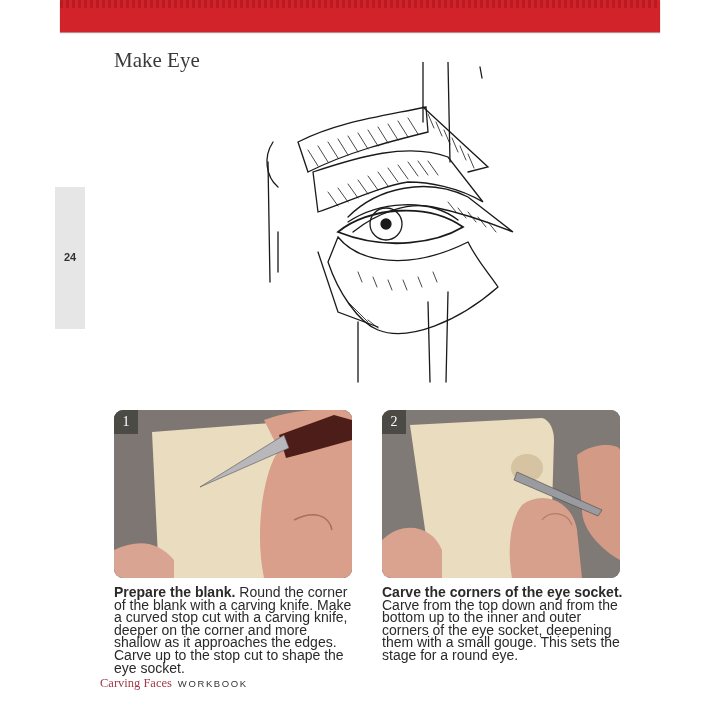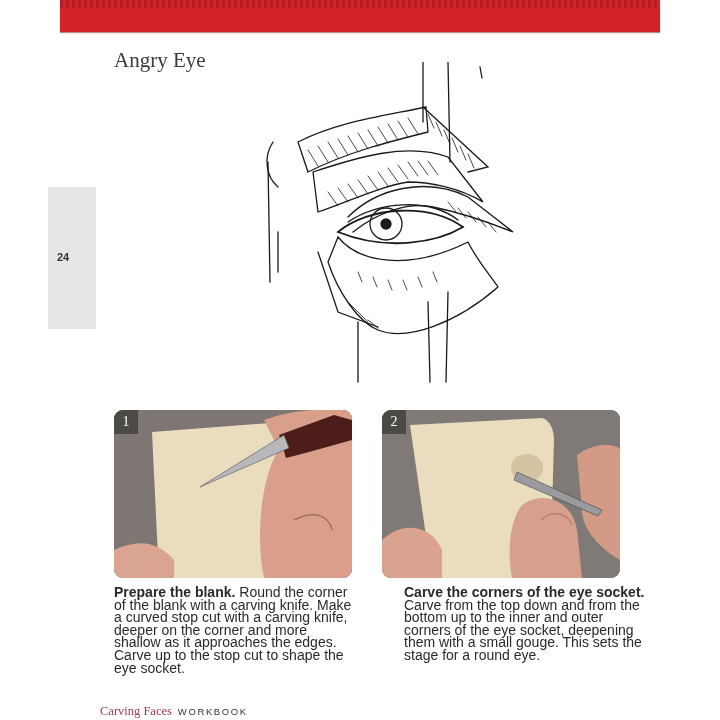--- a/index.html
+++ b/index.html
@@ -14,21 +14,21 @@
   }
   .top-band .ticks {
     position: absolute; left: 0; top: 0; width: 100%; height: 8px;
     background: repeating-linear-gradient(90deg, #b81c22 0 3px, #d2232a 3px 6px);
   }
   .title {
     position: absolute; left: 114px; top: 48px;
     font-family: "Liberation Serif", serif; font-size: 21px; color: #3a3a3a;
   }
   .page-tab {
-    position: absolute; left: 48px; top: 187px; width: 48px; height: 142px;
+    position: absolute; left: 55px; top: 187px; width: 30px; height: 142px;
     background: #e6e6e6;
   }
   .page-number {
     position: absolute; left: 0; width: 30px; top: 64px; text-align: center;
     font-size: 11px; font-weight: bold; color: #333;
   }
   .illustration {
     position: absolute; left: 258px; top: 62px; width: 262px; height: 326px;
   }
   .step-photo {
@@ -38,36 +38,36 @@
   .step-photo.s1 { left: 114px; }
   .step-photo.s2 { left: 382px; }
   .step-badge {
     position: absolute; left: 0; top: 0; width: 24px; height: 24px; background: #4b4a45;
     color: #fff; font-family: "Liberation Serif", serif; font-size: 14px; text-align: center; line-height: 24px;
   }
   .caption {
     position: absolute; top: 586px; width: 242px; font-size: 14px; line-height: 12.6px; color: #2a2a2a;
   }
   .caption.c1 { left: 114px; }
-  .caption.c2 { left: 382px; margin-left: 22px; }
+  .caption.c2 { left: 382px; }
   .caption b { font-weight: bold; }
   .footer {
-    position: absolute; left: 100px; top: 704px; font-size: 11px;
+    position: absolute; left: 100px; top: 676px; font-size: 11px;
   }
   .footer .brand { font-family: "Liberation Serif", serif; color: #a03a48; font-size: 12.5px; }
   .footer .sub { letter-spacing: 1.6px; color: #333; font-size: 9.5px; margin-left: 6px; }
 </style>
 </head>
 <body>
 
 <div class="top-band">
     <div class="ticks"></div>
   </div>
 
-<div class="title">Angry Eye</div>
+<div class="title">Make Eye</div>
 
 <div class="page-tab">
   <div class="page-number">24</div>
 </div>
 
 <svg class="illustration" viewBox="0 0 262 326" fill="none" stroke="#1a1a1a" stroke-width="1.3" stroke-linecap="round">
 
   <path d="M165 0 L165 60 M190 0 L192 100 M222 5 L224 16"></path>
   <path d="M10 100 L12 220 M20 170 L20 210 M190 230 L188 320 M170 240 L172 320 M100 260 L100 320"></path>
 

